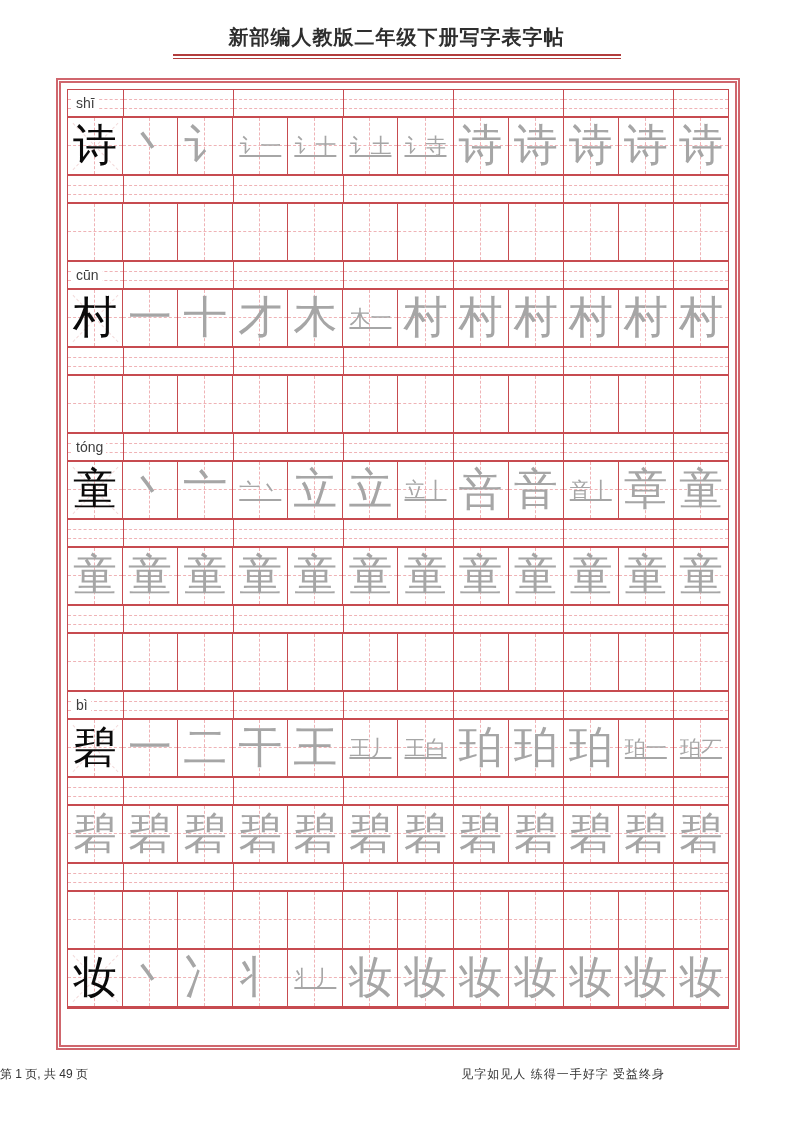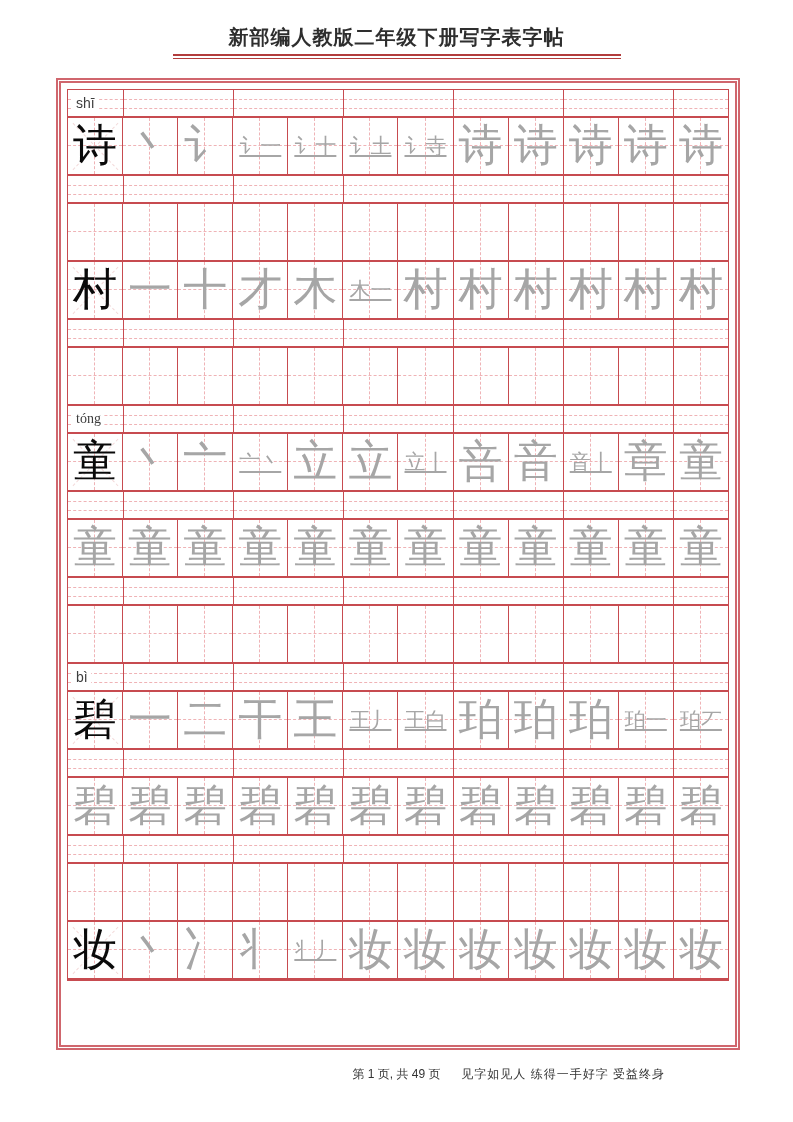--- a/index.html
+++ b/index.html
@@ -69,21 +69,21 @@
     font-size:44px;line-height:1;color:var(--trace-char);
   }
   .glyph.main{color:var(--main-char);}
   .glyph.multi{font-size:21px;letter-spacing:0;text-decoration:underline;}
   .pinyin-label{
     position:absolute;left:5px;top:50%;transform:translateY(-50%);
     z-index:3;background:#fff;padding:0 3px;
     font-size:14px;color:#3d3d3d;white-space:nowrap;
   }
   .footer-page{
-    position:absolute;top:1066px;left:0;right:0;text-align:center;
+    position:absolute;top:1066px;left:0;right:0;text-align:left;
     font-size:12px;color:#333;
   }
   .footer-slogan{
     position:absolute;top:1066px;right:128px;
     font-size:12px;color:#333;letter-spacing:1px;
   }
 </style>
 </head>
 <body>
 
@@ -160,20 +160,31 @@
           <div class="cell qcell"></div>
           <div class="cell qcell"></div>
           <div class="cell qcell"></div>
           <div class="cell qcell"></div>
           <div class="cell qcell"></div>
           <div class="cell qcell"></div>
           <div class="cell qcell"></div>
           <div class="cell qcell"></div>
           <div class="cell qcell"></div>
         </div>
+        <div class="row prow">
+          <div class="cell pcell" style="flex: 1 1 0%;">
+            <span class="pinyin-label">cūn</span>
+          </div>
+          <div class="cell pcell" style="flex: 2 1 0%;"></div>
+          <div class="cell pcell" style="flex: 2 1 0%;"></div>
+          <div class="cell pcell" style="flex: 2 1 0%;"></div>
+          <div class="cell pcell" style="flex: 2 1 0%;"></div>
+          <div class="cell pcell" style="flex: 2 1 0%;"></div>
+          <div class="cell pcell" style="flex: 1 1 0%;"></div>
+        </div>
         <div class="row qrow">
           <div class="cell qcell">
             <div class="diag d1"></div>
             <div class="diag d2"></div>
             <span class="glyph main">村</span>
           </div>
           <div class="cell qcell">
             <span class="glyph">一</span>
           </div>
           <div class="cell qcell">
@@ -224,21 +235,21 @@
           <div class="cell qcell"></div>
           <div class="cell qcell"></div>
           <div class="cell qcell"></div>
           <div class="cell qcell"></div>
           <div class="cell qcell"></div>
           <div class="cell qcell"></div>
           <div class="cell qcell"></div>
           <div class="cell qcell"></div>
         </div>
         <div class="row prow">
-          <div class="cell pcell" style="flex: 1 1 0%; font-family: Liberation Serif, serif;">
+          <div class="cell pcell" style="flex: 1 1 0%;">
             <span class="pinyin-label">tóng</span>
           </div>
           <div class="cell pcell" style="flex: 2 1 0%;"></div>
           <div class="cell pcell" style="flex: 2 1 0%;"></div>
           <div class="cell pcell" style="flex: 2 1 0%;"></div>
           <div class="cell pcell" style="flex: 2 1 0%;"></div>
           <div class="cell pcell" style="flex: 2 1 0%;"></div>
           <div class="cell pcell" style="flex: 1 1 0%;"></div>
         </div>
         <div class="row qrow">

